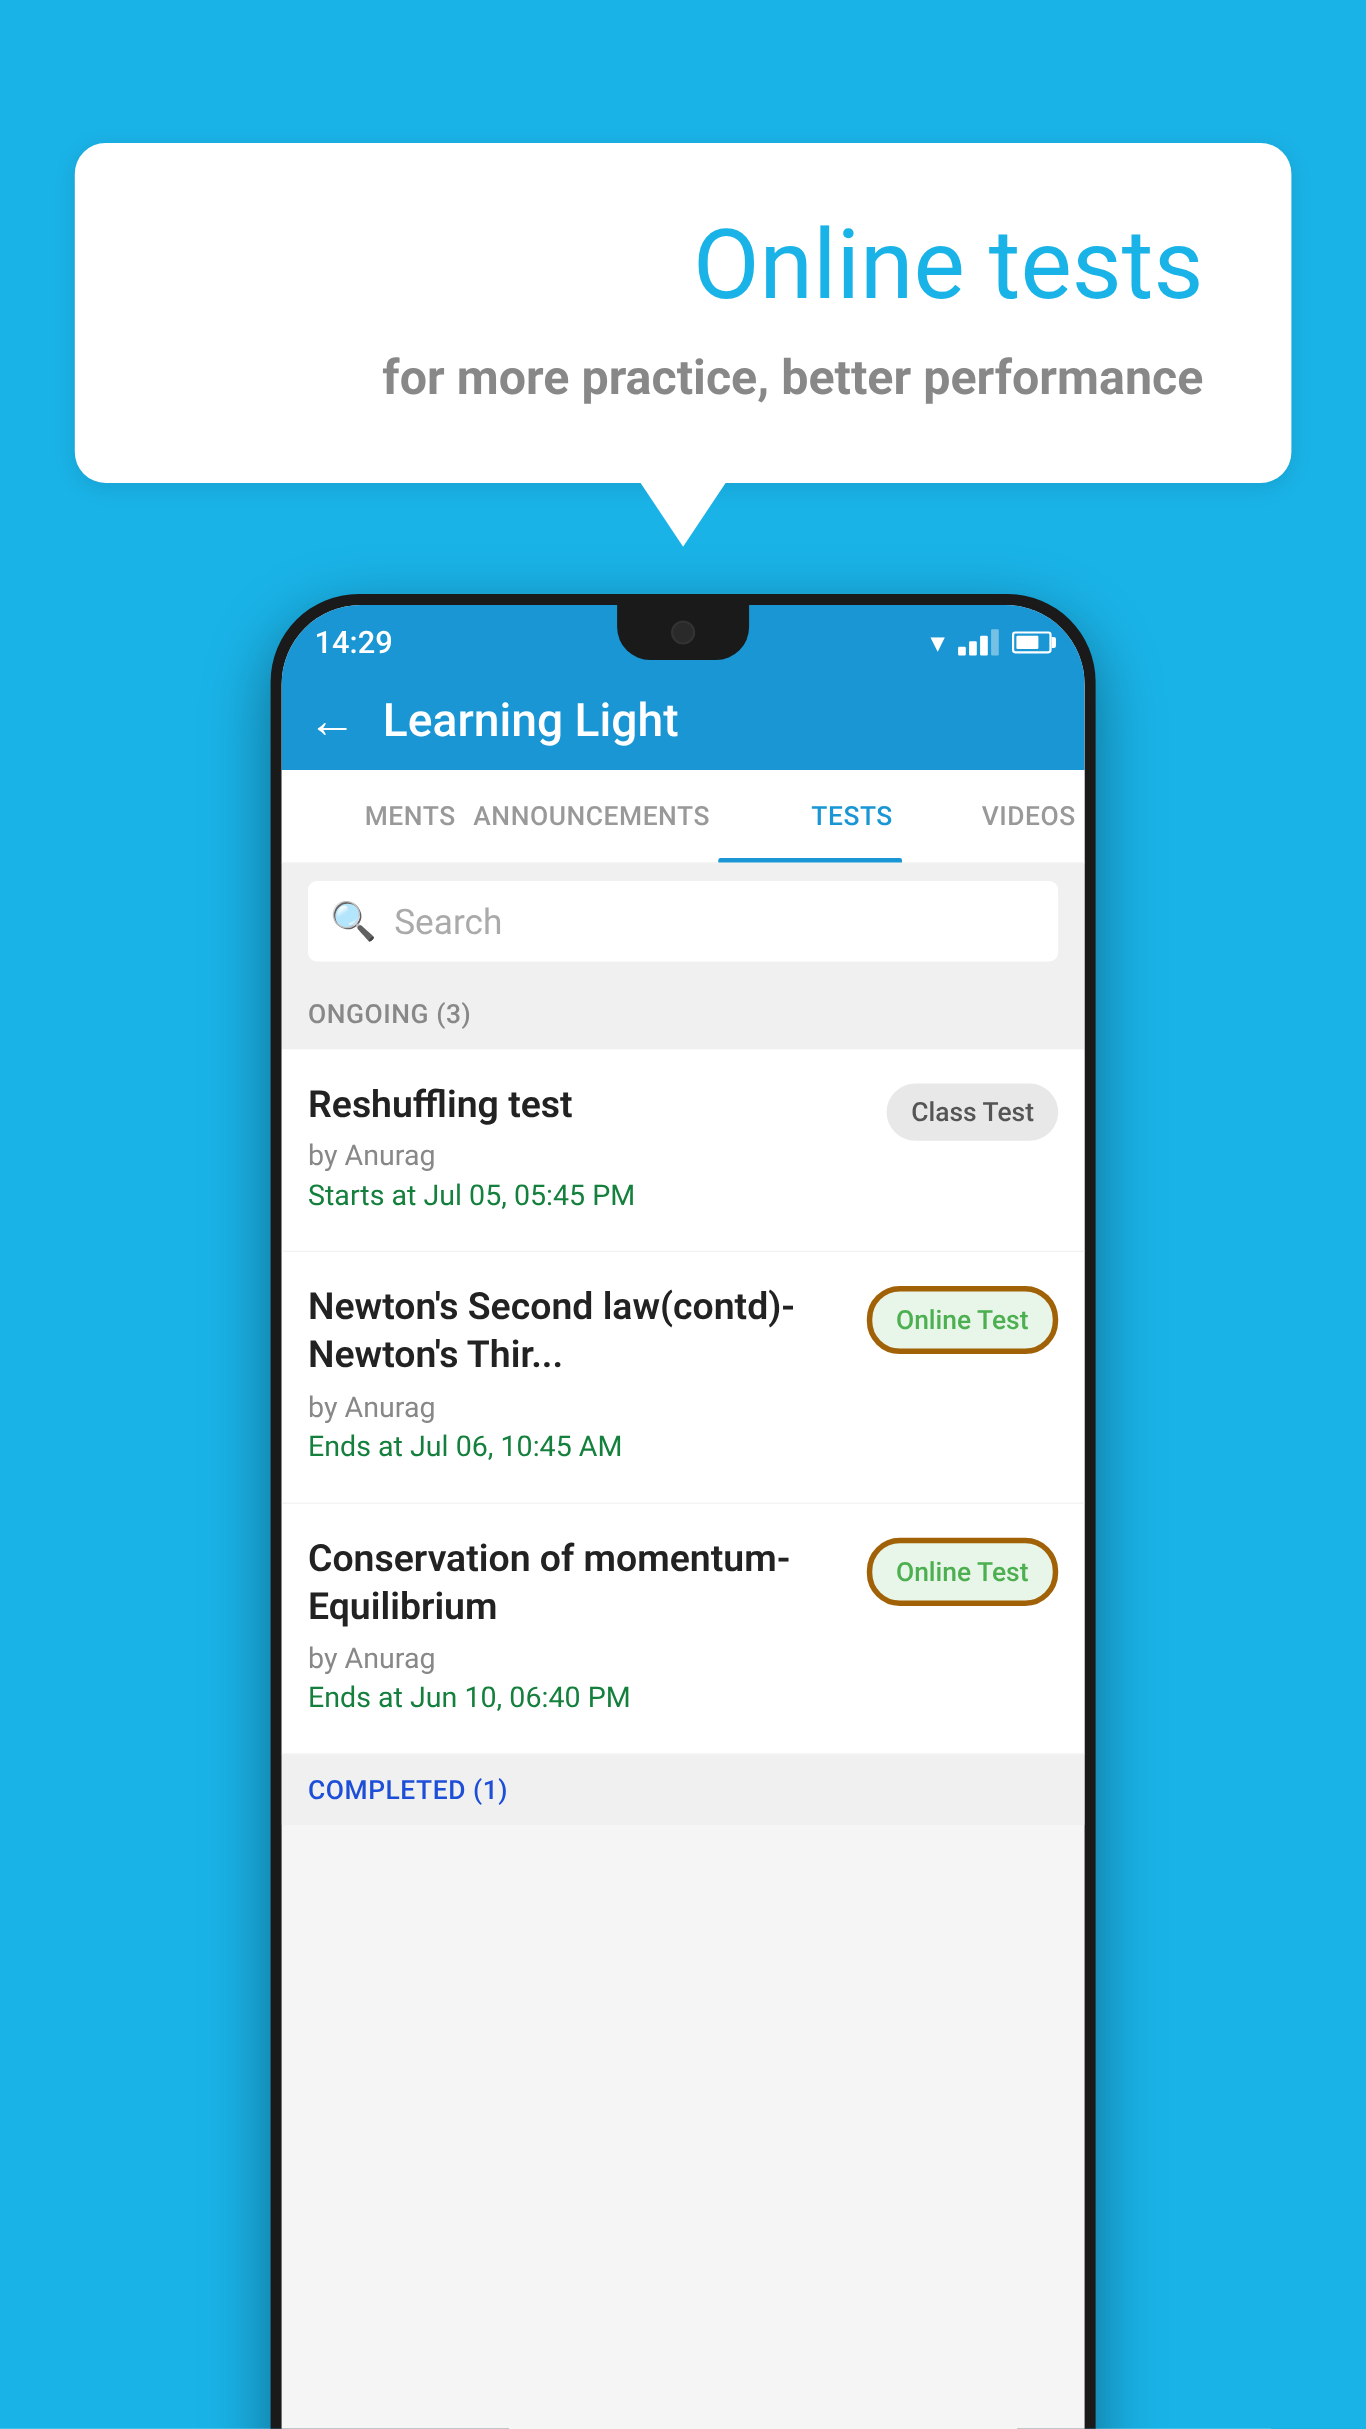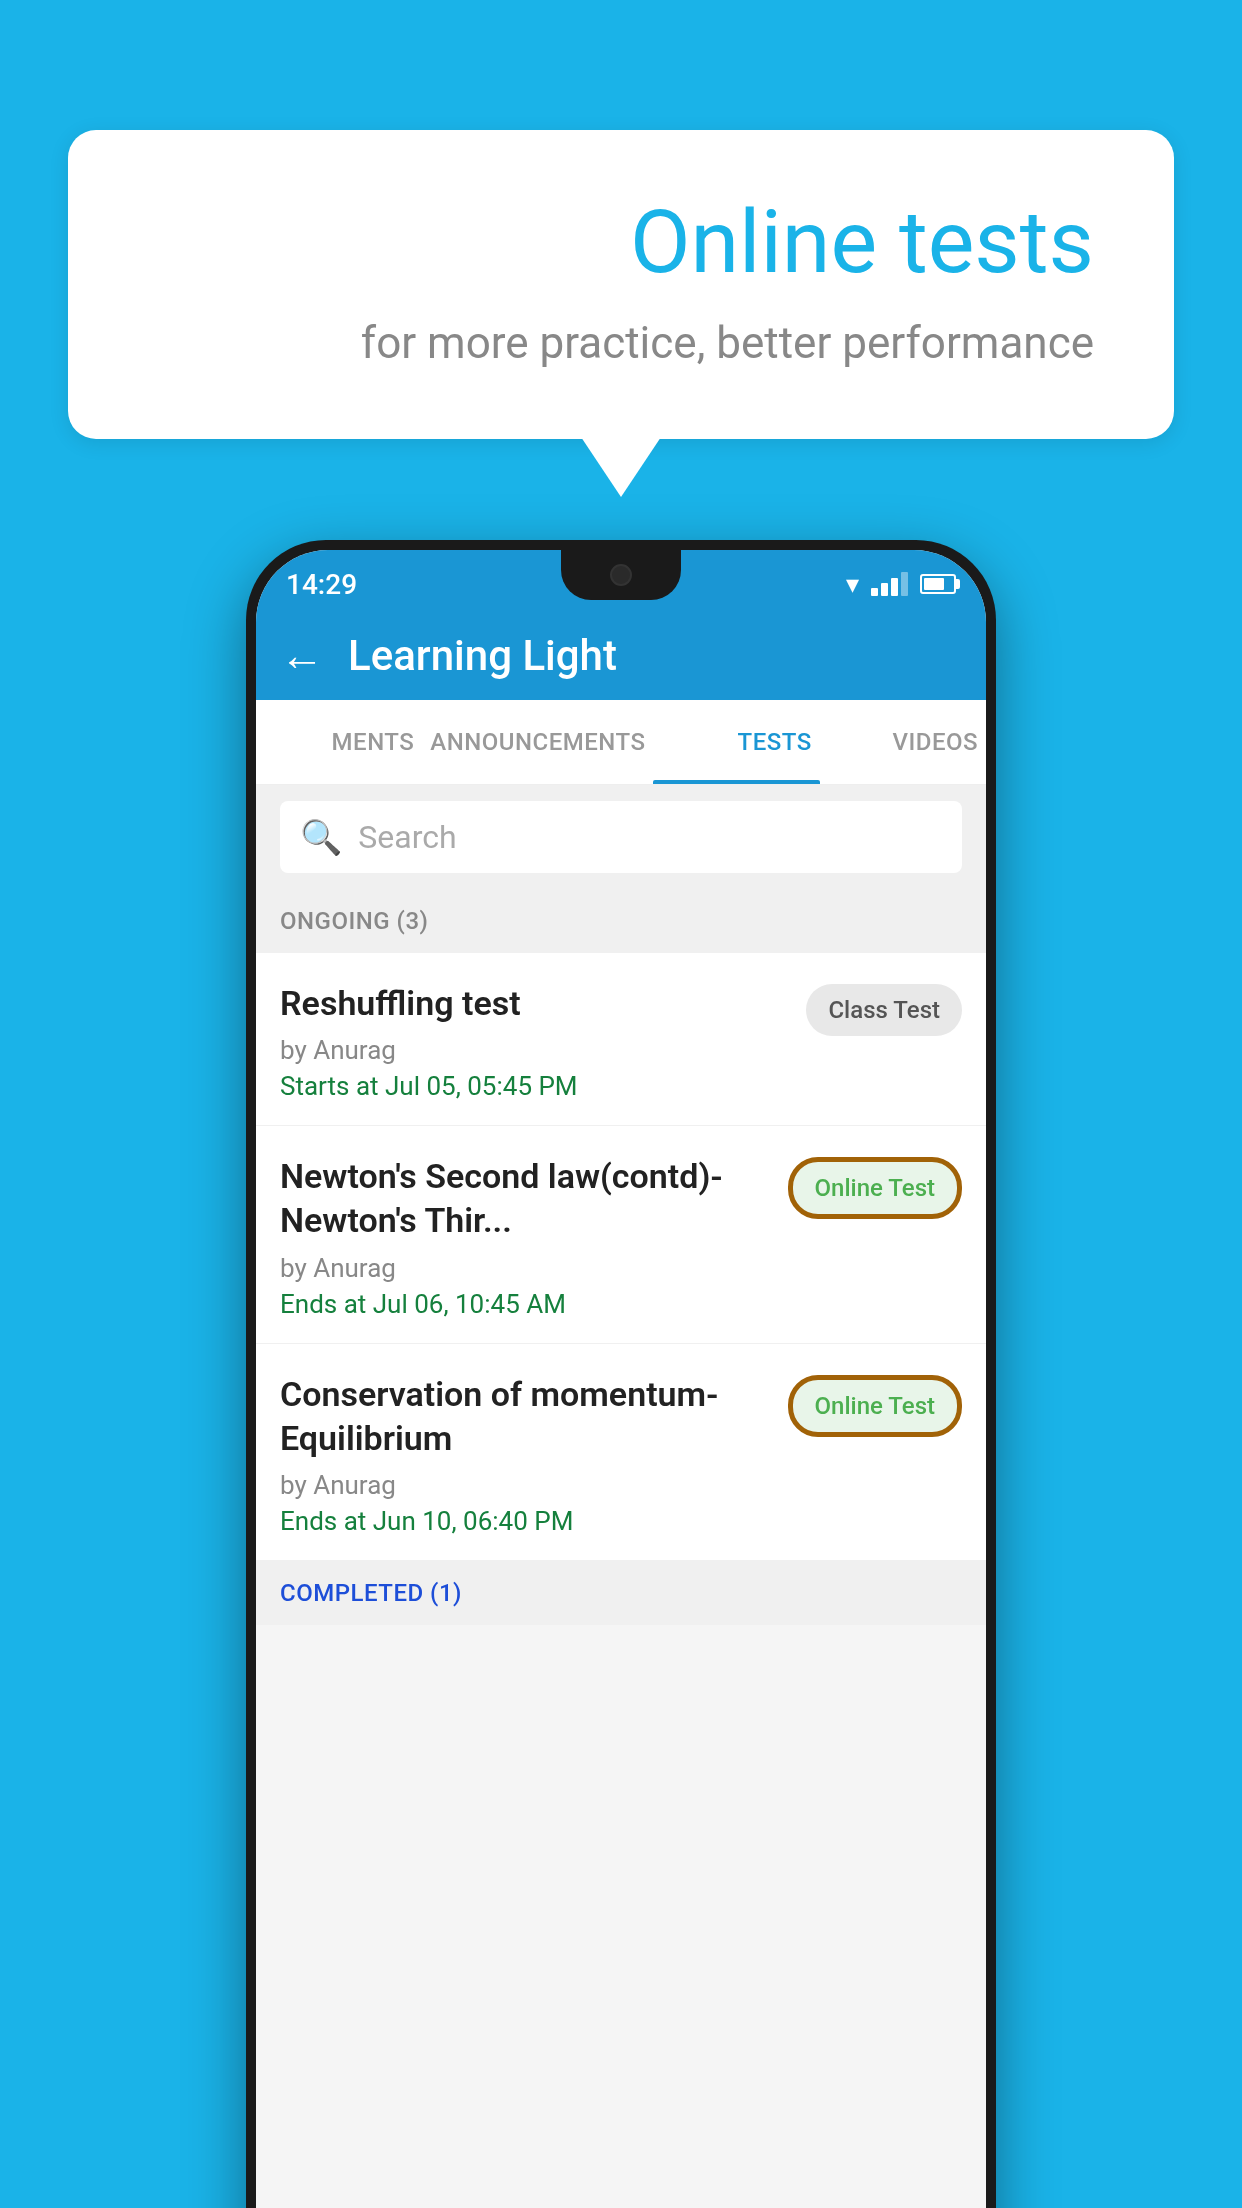--- a/index.html
+++ b/index.html
@@ -36,21 +36,21 @@
     .speech-bubble-title {
       color: #1ab3e8;
       font-size: 88px;
       font-weight: 400;
       margin-bottom: 24px;
     }
 
     .speech-bubble-subtitle {
       color: #888;
       font-size: 44px;
-      font-weight: 400;
+      font-weight: 700;
     }
 
     .speech-bubble-arrow {
       width: 0;
       height: 0;
       border-left: 40px solid transparent;
       border-right: 40px solid transparent;
       border-top: 60px solid white;
       margin-top: -2px;
     }
@@ -268,21 +268,21 @@
       font-weight: 500;
       letter-spacing: 0.5px;
     }
 
     
     .test-list {
       background: white;
     }
 
     .test-item {
-      padding: 28px 24px 24px;
+      padding: 28px 24px 35px;
       border-bottom: 1px solid #f0f0f0;
       display: flex;
       align-items: flex-start;
       justify-content: space-between;
     }
 
     .test-content {
       flex: 1;
     }
 

